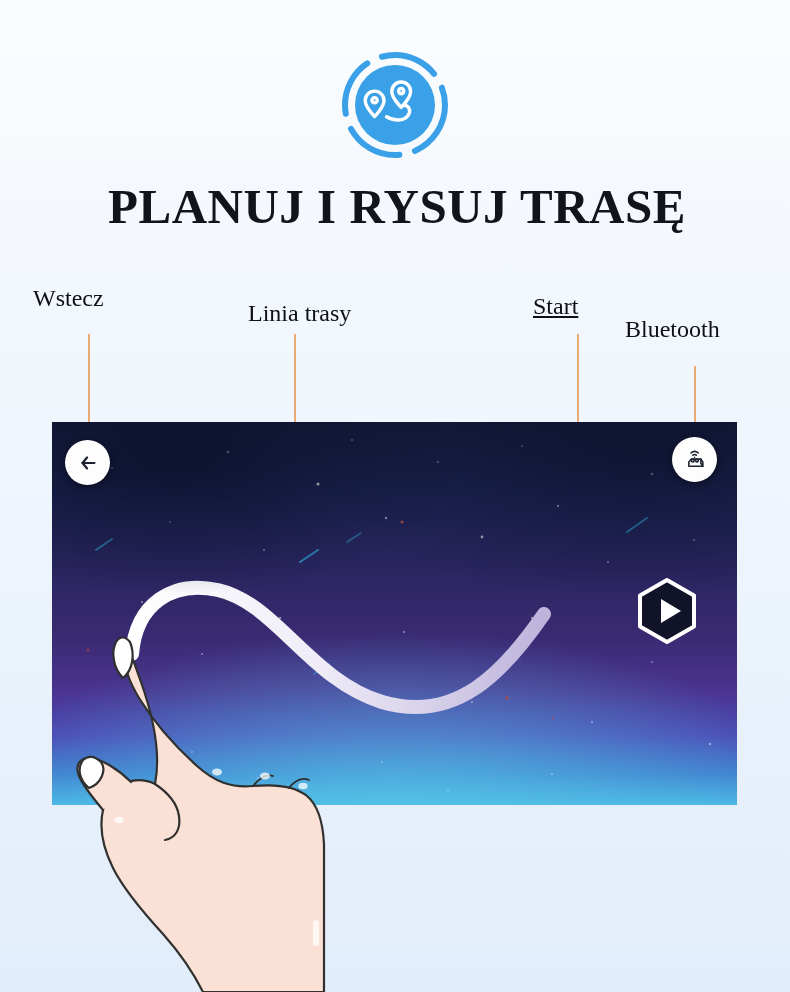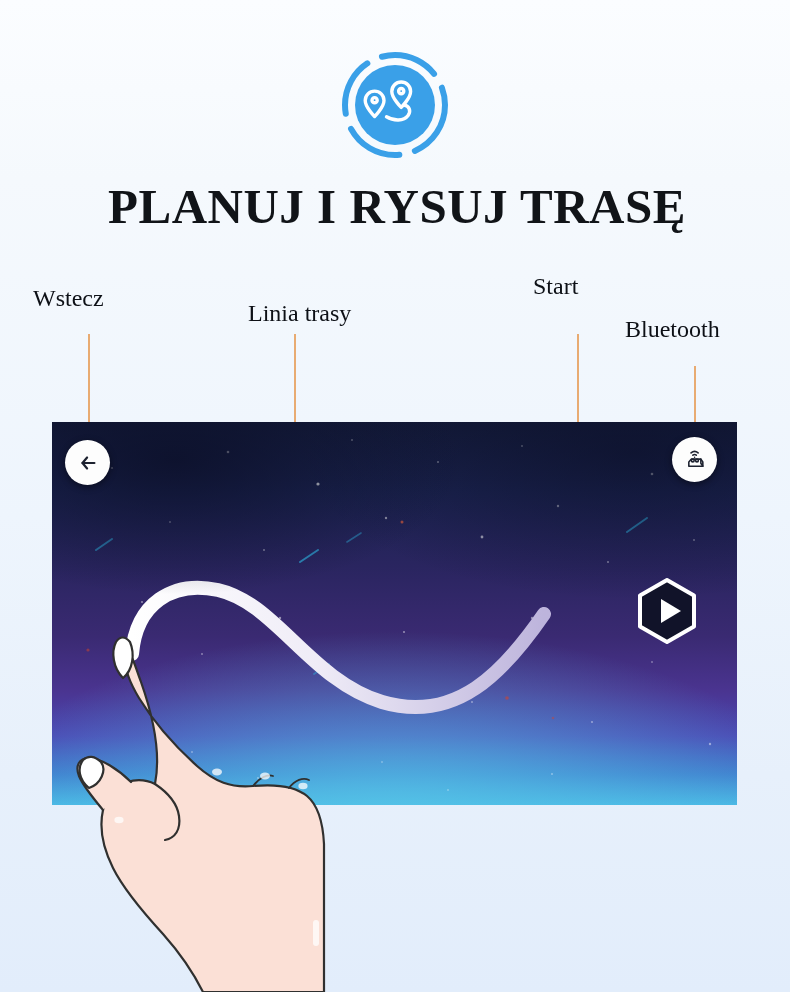--- a/index.html
+++ b/index.html
@@ -25,21 +25,21 @@
     font-family:"Liberation Serif", serif;
   }
 
   
   .label{
     position:absolute; font-size:24px; color:#0d1016;
     font-family:"Liberation Serif", serif; white-space:nowrap;
   }
   .lbl-wstecz   { left:33px;  top:285px; }
   .lbl-linia    { left:218px; top:300px;margin-left:30px; }
-  .lbl-start    { left:533px; top:273px; }
+  .lbl-start    { left:533px; top:293px;text-decoration:underline; }
   .lbl-bt       { left:625px; top:316px; }
 
   
   .leader{ position:absolute; background:#e8ab72; }
   .ld-v { width:1.6px; }
   .ld-h { height:1.6px; }
   .ld-wstecz  { left:88px;  top:334px; height:120px; }
   .ld-linia   { left:294px; top:334px; height:288px; }
   .ld-start-v { left:577px; top:334px; height:278px; }
   .ld-start-h { left:577px; top:611px; width:80px; }

